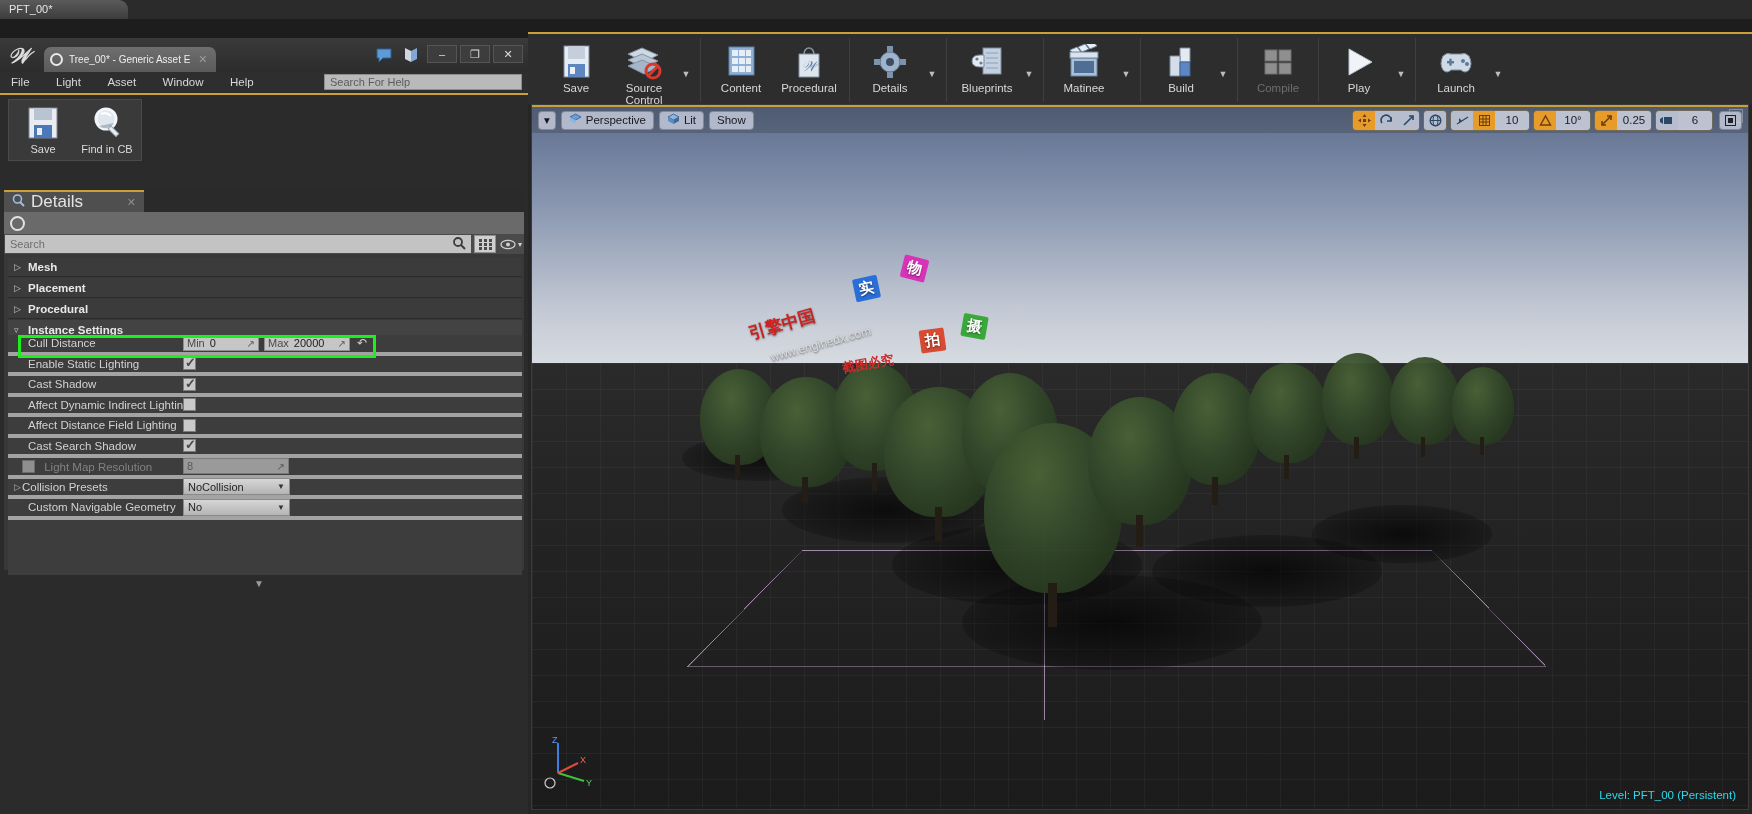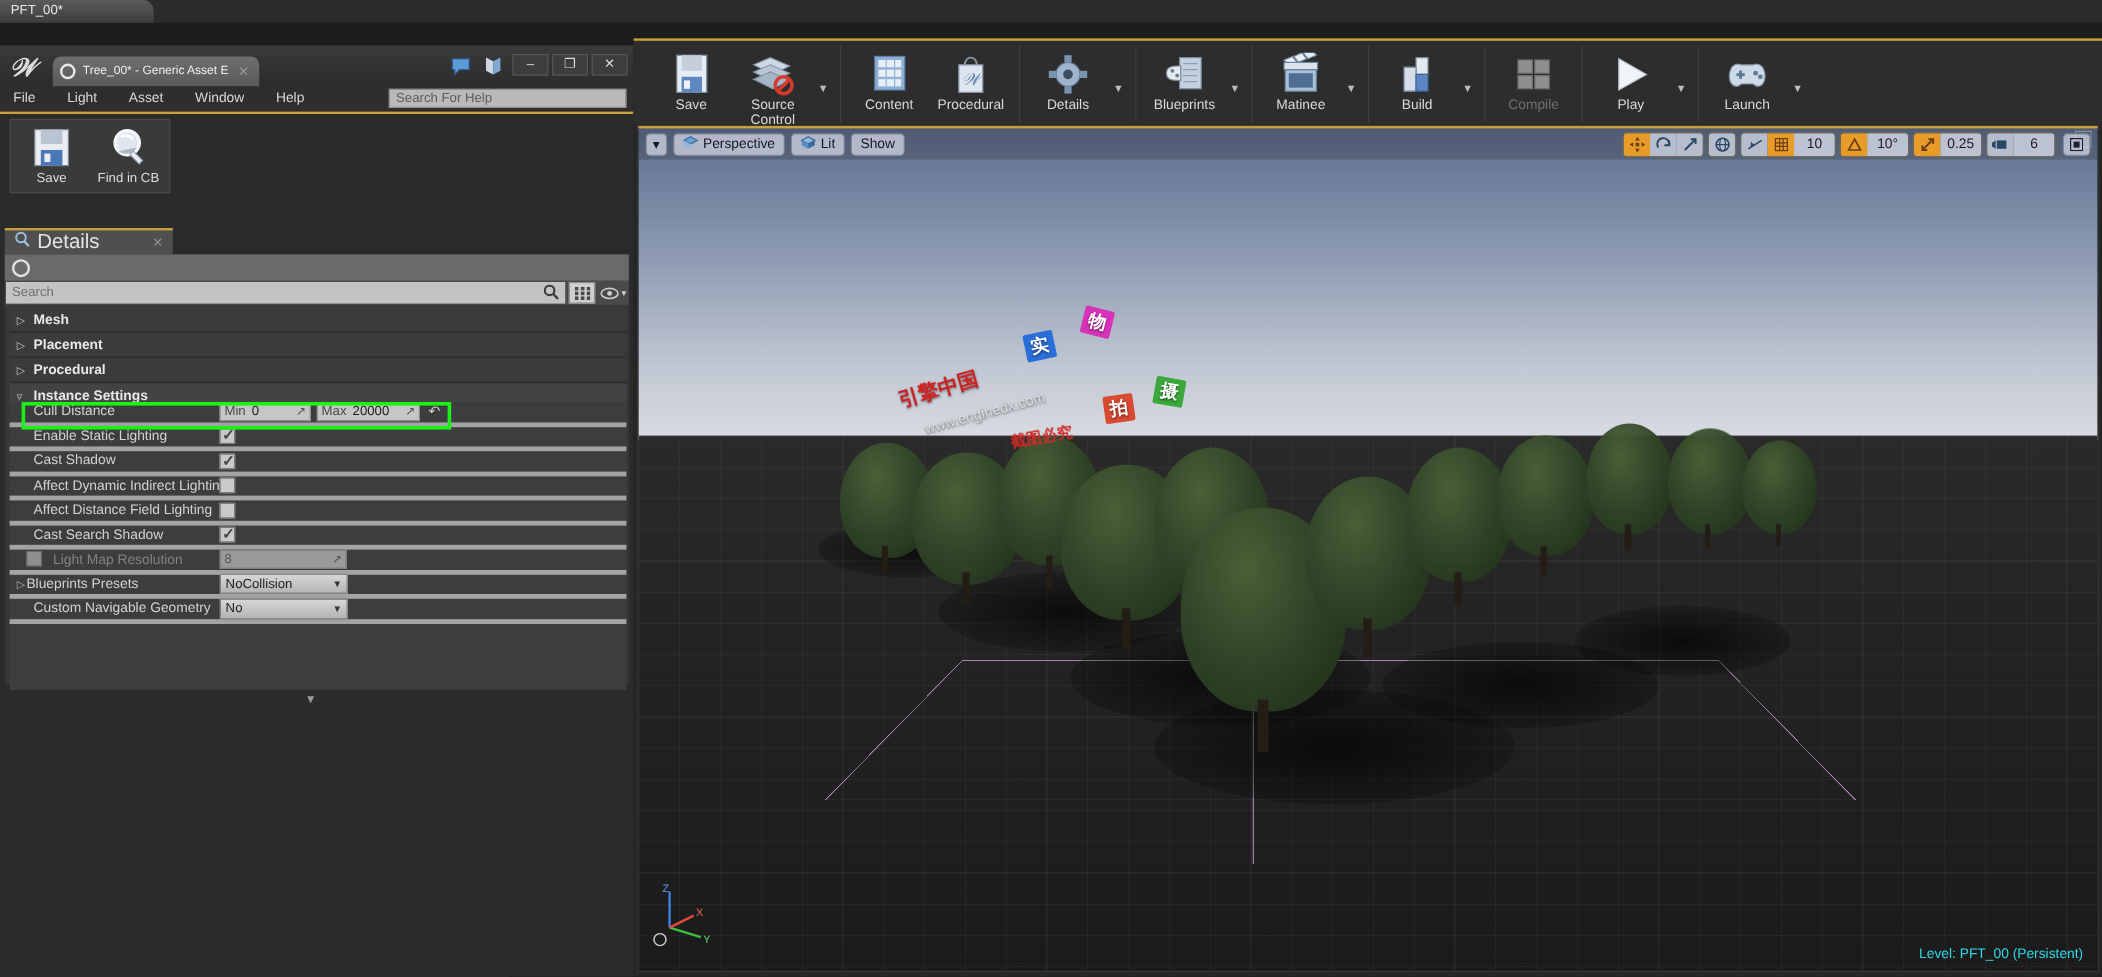--- a/index.html
+++ b/index.html
@@ -529,21 +529,21 @@
             <span>Light Map Resolution</span>
           </span>
           <div class="numfield dis" style="width:106px">
             <span class="v">8</span>
             <span class="spin">↗</span>
           </div>
         </div>
 
         <div class="prop-row">
           <span class="subarrow">▷</span>
-          <span class="pname indented">Blueprints Presets</span>
+          <span class="pname indented">Collision Presets</span>
           <div class="combo">
             <span>NoCollision</span>
             <span class="car">▼</span>
           </div>
         </div>
 
         <div class="prop-row">
           <span class="pname">Custom Navigable Geometry</span>
           <div class="combo">
             <span>No</span>

